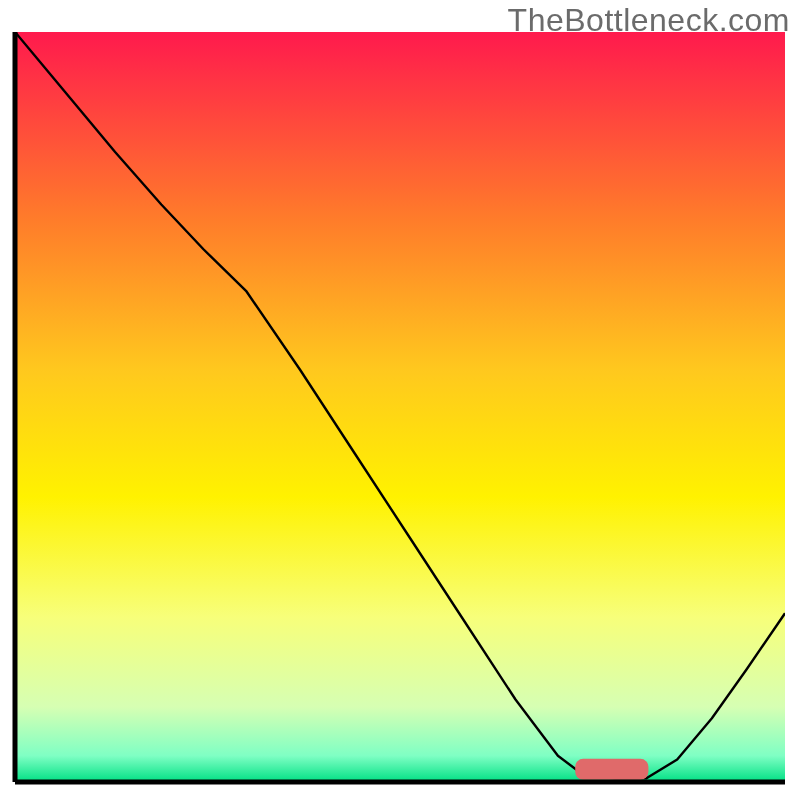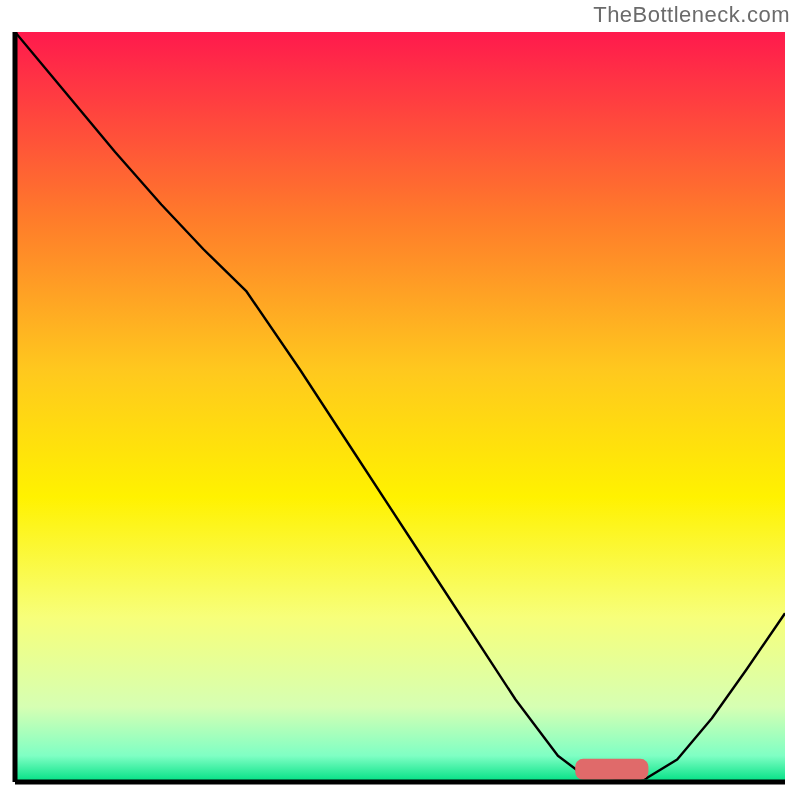--- a/index.html
+++ b/index.html
@@ -14,21 +14,21 @@
   .frame {
     position: relative;
     width: 800px;
     height: 800px;
   }
   .watermark {
     position: absolute;
     top: 2px;
     right: 10px;
     color: #6b6b6b;
-    font-size: 22px;
+    font-size: 32px;
     font-weight: 500;
     letter-spacing: 0.5px;
   }
   svg {
     position: absolute;
     top: 0;
     left: 0;
   }
 </style>
 </head>

